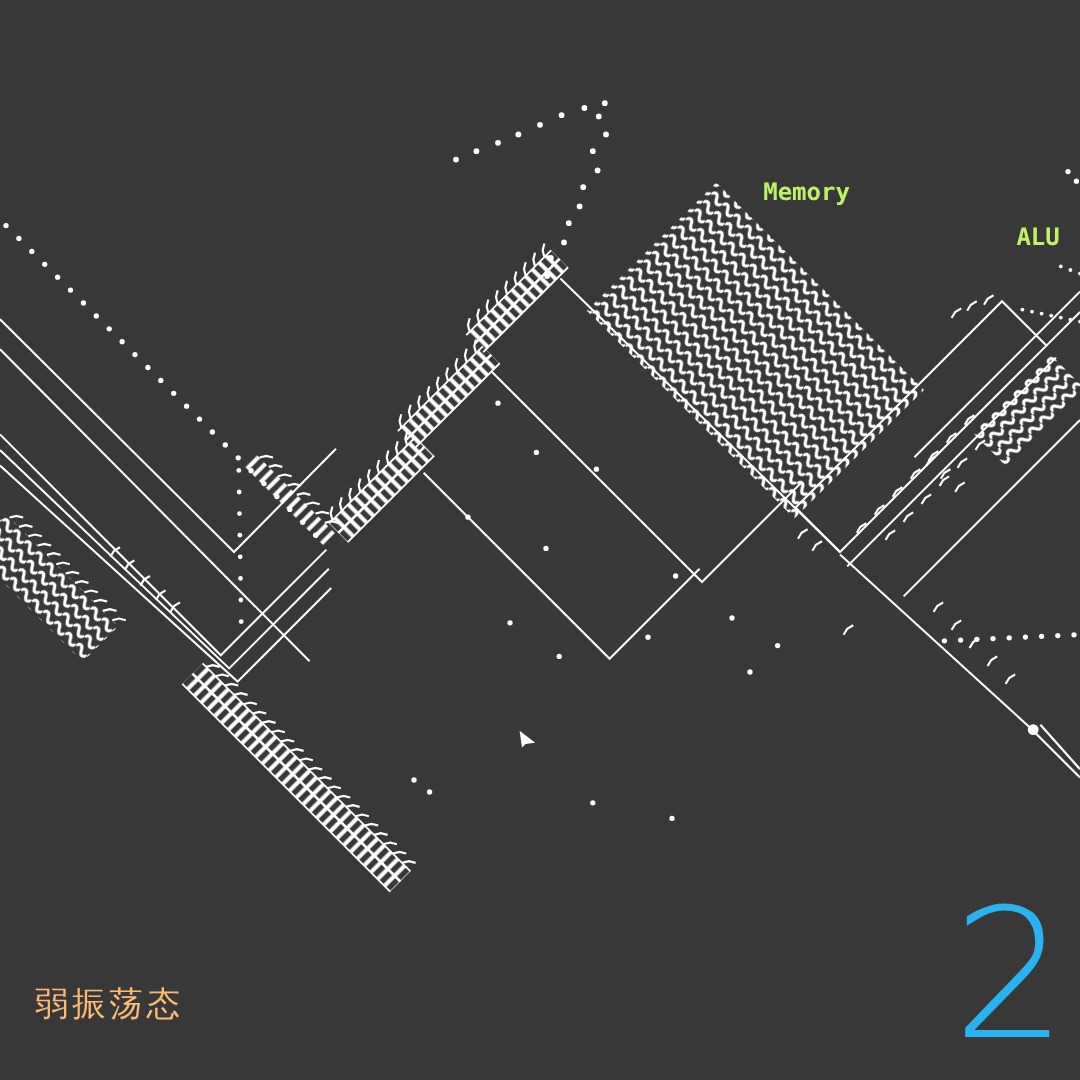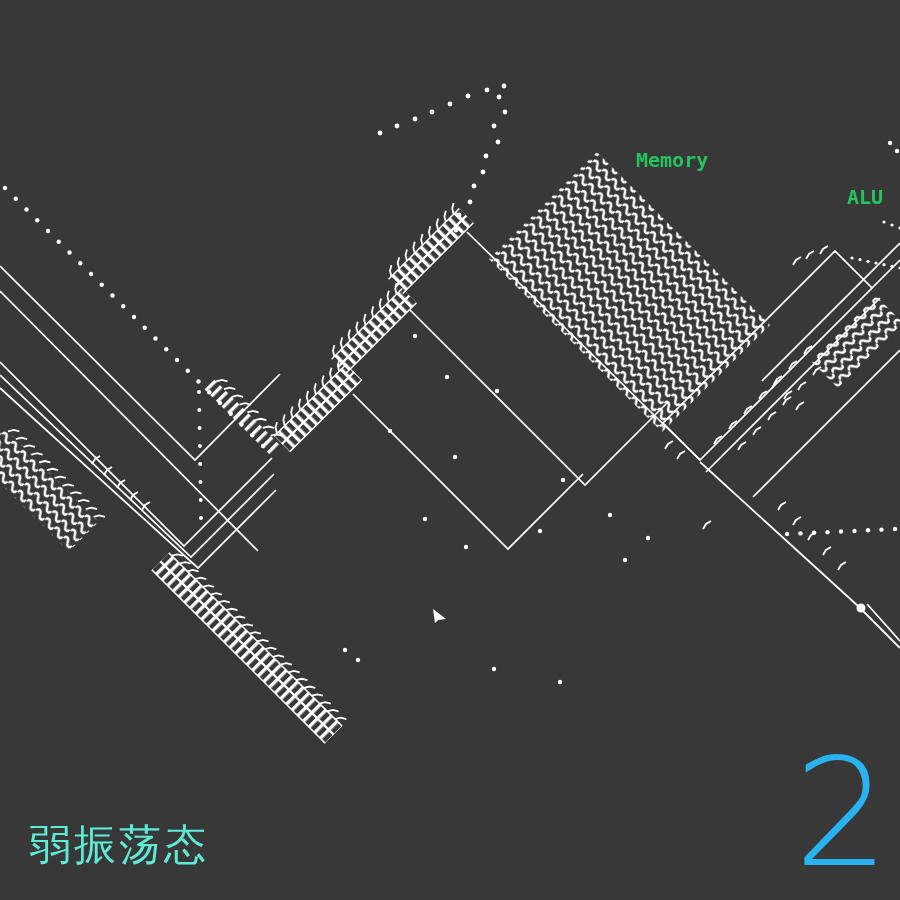--- a/index.html
+++ b/index.html
@@ -1,25 +1,25 @@
 <!DOCTYPE html>
 <html><head>
 <meta charset="utf-8">
 <style>
   html,body{margin:0;padding:0;}
   body{width:900px;height:900px;overflow:hidden;position:relative;
        background:#383838;font-family:"DejaVu Sans",sans-serif;}
   .slide{position:absolute;inset:0;width:900px;height:900px;}
   svg#fig{position:absolute;left:0;top:0;}
-  .fig-label{position:absolute;color:#22c55e;
+  .fig-label{position:absolute;color:#bef264;
        font-family:"DejaVu Sans Mono","Liberation Mono",monospace;
        font-weight:bold;font-size:20px;white-space:nowrap;}
-  .caption{position:absolute;left:29px;top:822px;color:#5eead4;
+  .caption{position:absolute;left:29px;top:822px;color:#fdba74;
        font-family:"DejaVu Sans","Liberation Sans",sans-serif;
-       font-size:42px;font-weight:400;letter-spacing:3px;line-height:1.1;}
+       font-size:28px;font-weight:400;letter-spacing:3px;line-height:1.1;}
   .slide-number{position:absolute;left:794px;top:744px;
        font-family:"DejaVu Sans","Liberation Sans",sans-serif;
        font-size:150px;font-weight:200;line-height:0.92;color:#29b2f0;}
 </style>
 </head>
 <body style="background: rgb(56, 56, 56);">
 
 <div class="slide">
   <svg id="fig" width="900" height="900" viewBox="0 0 900 900">
     <defs>

